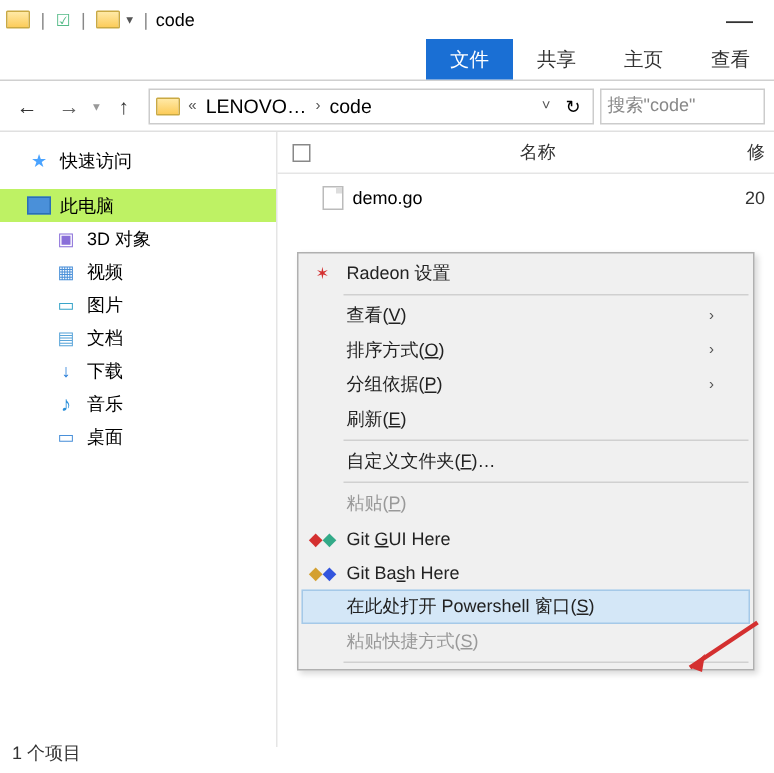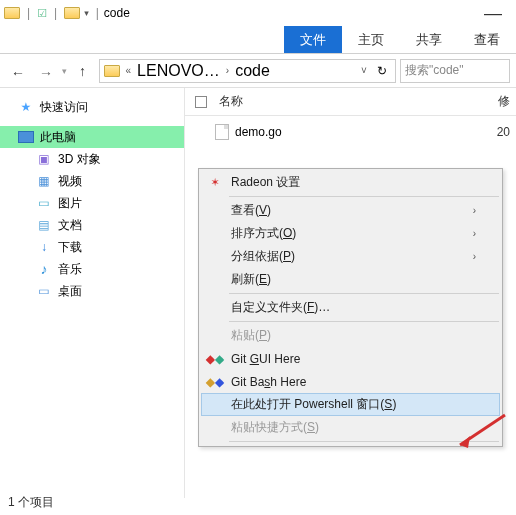--- a/index.html
+++ b/index.html
@@ -16,45 +16,45 @@
     
     .ribbon-tabs { height: 28px; display: flex; align-items: stretch; border-bottom: 1px solid #d0d0d0; justify-content: flex-end; }
     .file-tab { background: #1a6fd4; color: #fff; padding: 5px 16px; font-size: 13px; display: flex; align-items: center; }
     .rib-tab { padding: 5px 16px; font-size: 13px; color: #333; display: flex; align-items: center; }
     
     .nav-row { height: 34px; display: flex; align-items: center; padding: 4px 6px; gap: 4px; border-bottom: 1px solid #e0e0e0; }
     .nav-btn { width: 24px; height: 24px; display: flex; align-items: center; justify-content: center; font-size: 14px; color: #666; }
     .nav-btn.enabled { color: #333; }
     .nav-sep { color: #999; font-size: 9px; }
     .addr-bar { flex: 1; height: 24px; border: 1px solid #ccc; display: flex; align-items: center; padding: 0 4px; gap: 4px; min-width: 0; overflow: hidden; }
-    .addr-seg { white-space: nowrap; font-size: 16px; }
+    .addr-seg { white-space: nowrap; font-size: 13px; }
     .addr-chev { font-size: 10px; color: #555; padding: 0 2px; }
     .addr-ref { font-size: 12px; padding: 0 4px; }
     .search-box { width: 110px; height: 24px; border: 1px solid #ccc; font-size: 12px; padding: 2px 4px; color: #888; }
     
     .content { display: flex; height: 410px; }
     .sidebar { width: 185px; border-right: 1px solid #e5e5e5; padding: 8px 0; overflow: hidden; }
     .side-item { display: flex; align-items: center; padding: 3px 8px 3px 18px; height: 22px; gap: 6px; }
     .side-item.nested { padding-left: 36px; }
-    .side-item.selected { background: #86efac; }
+    .side-item.selected { background: #bef264; }
     .side-ico { width: 16px; height: 16px; display: flex; align-items: center; justify-content: center; font-size: 12px; }
     .star-ico { color: #4aa3ff; }
     .pc-ico::before { content: ""; width: 14px; height: 10px; background: #4a90d9; display: inline-block; border: 1px solid #2a6fb5; }
     .cube-ico { color: #8a6fd9; }
     .film-ico { color: #4a90d9; }
     .pict-ico { color: #3aa5c9; }
     .doc-ico { color: #5aa5d9; }
     .down-arrow-ico { color: #2a7fd9; font-weight: bold; }
     .music-ico { color: #2a8fd9; font-size: 14px; }
     .desk-ico { color: #4a90d9; }
     .side-text { font-size: 12px; }
     .side-gap { height: 8px; }
     
     .main { flex: 1; position: relative; }
-    .col-header { height: 28px; display: flex; align-items: center; border-bottom: 1px solid #e5e5e5; padding-left: 10px; }
+    .col-header { height: 28px; display: flex; align-items: center; border-bottom: 1px solid #e5e5e5; padding-left: 10px; text-align: center; }
     .chk-all { width: 12px; height: 12px; border: 1px solid #888; }
     .col-name { padding-left: 12px; font-size: 12px; color: #333; flex: 1; }
     .col-mod { font-size: 12px; color: #333; padding-right: 6px; }
     .file-list { padding: 4px 0; }
     .file-row { display: flex; align-items: center; height: 24px; padding-left: 30px; gap: 6px; }
     .file-ico { width: 14px; height: 16px; border: 1px solid #bbb; background: #fff; position: relative; }
     .file-ico::after { content:""; position:absolute; top:0; right:0; width:4px; height:4px; background:#ddd; }
     .file-name { font-size: 12px; flex: 1; }
     .file-date { font-size: 12px; color: #333; padding-right: 6px; }
     
@@ -89,22 +89,22 @@
     <span class="folder-ico"></span>
     <span class="down-ico">▾</span>
     <span class="title-sep">|</span>
   </div>
   <span class="title-text">code</span>
   <span class="min-btn">—</span>
 </div>
 
 <div class="ribbon-tabs">
   <div class="file-tab">文件</div>
+  <div class="rib-tab">共享</div>
   <div class="rib-tab">主页</div>
-  <div class="rib-tab">共享</div>
   <div class="rib-tab">查看</div>
 </div>
 
 <div class="nav-row">
   <div class="nav-btn enabled">←</div>
   <div class="nav-btn">→</div>
   <div class="nav-sep">▾</div>
   <div class="nav-btn enabled">↑</div>
   <div class="addr-bar">
     <span class="folder-ico"></span>

